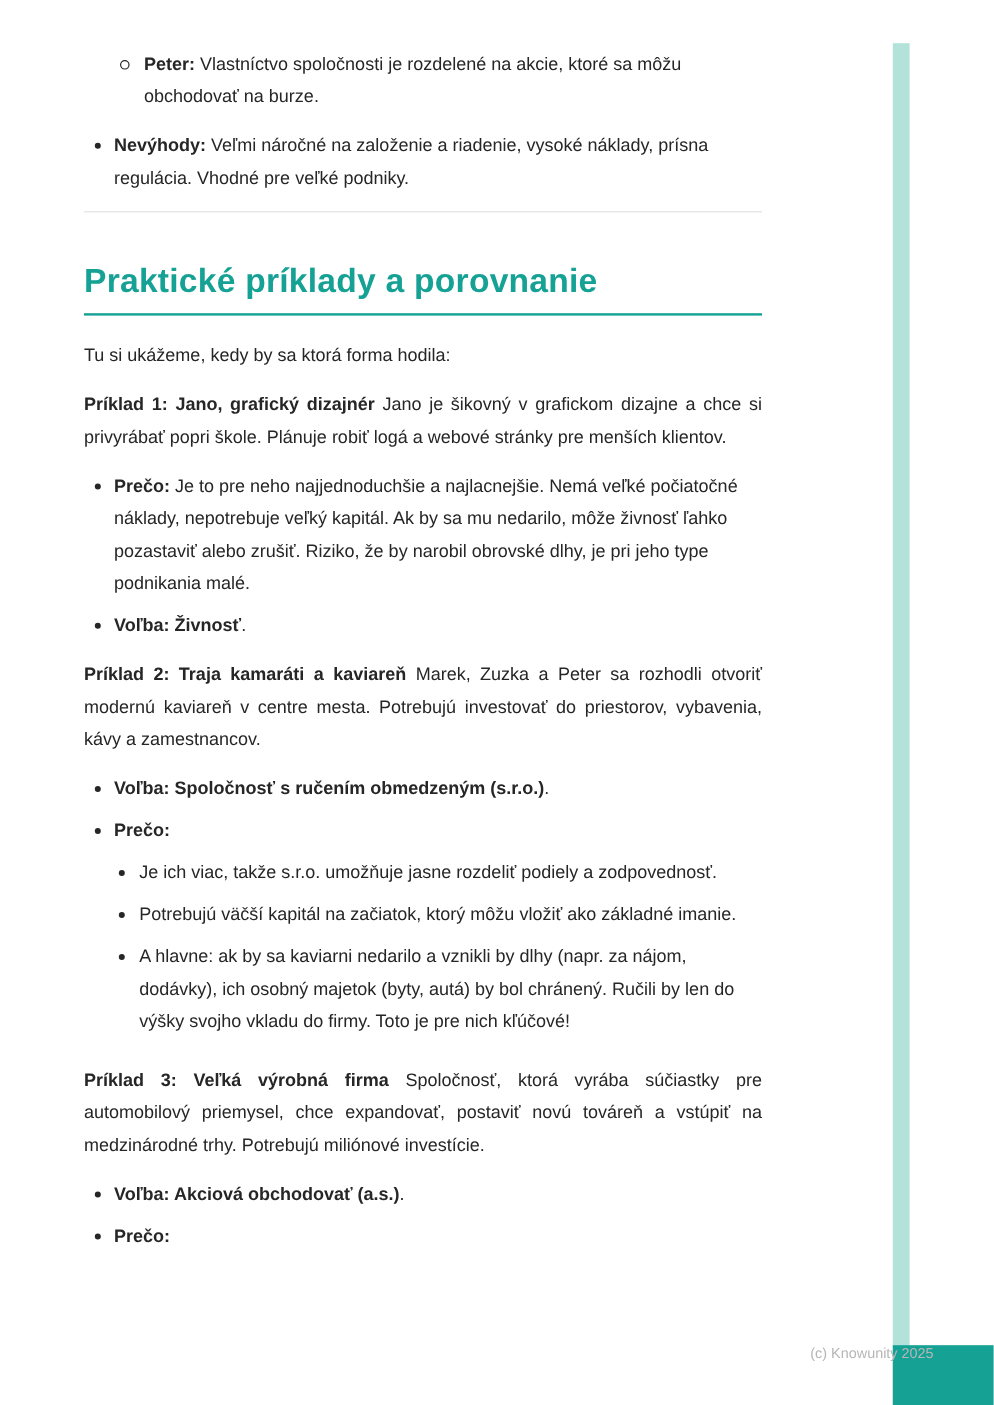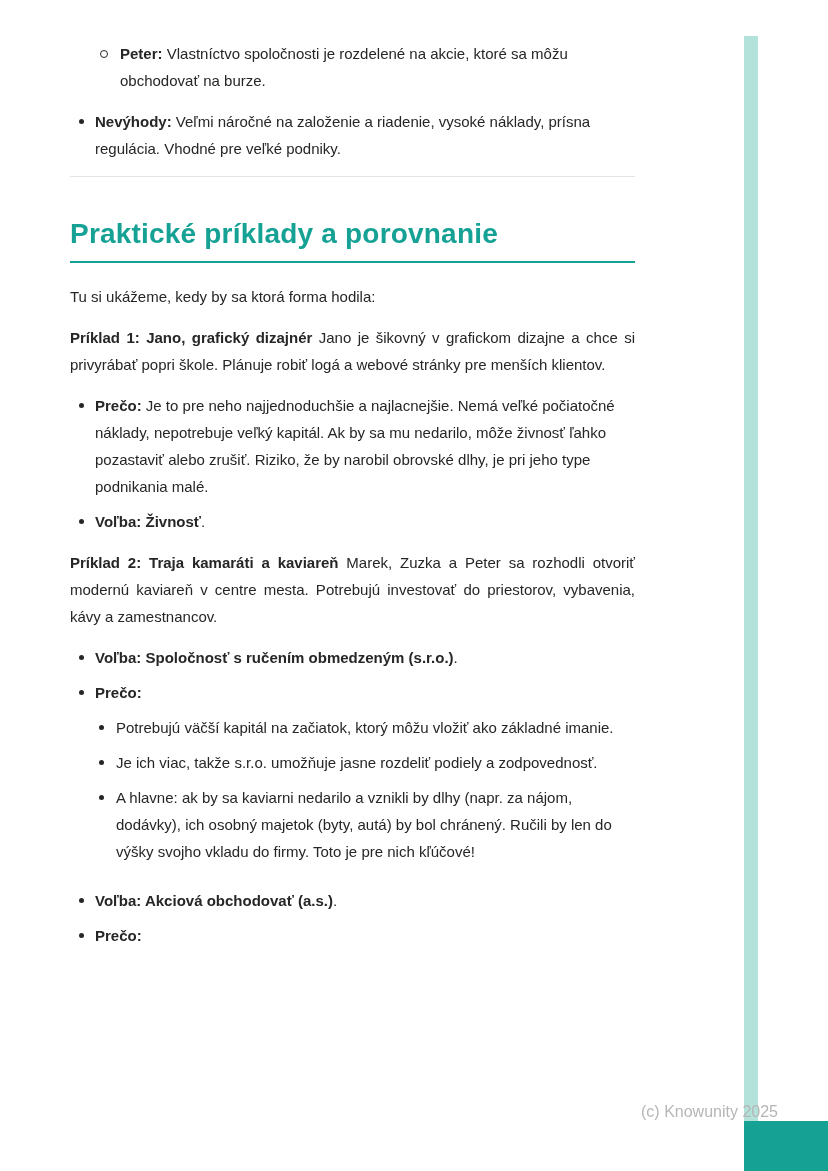--- a/index.html
+++ b/index.html
@@ -38,21 +38,21 @@
     font-size:28px;line-height:34px;font-weight:bold;
     color:var(--accent);border-bottom:2px solid var(--accent);
     letter-spacing:0.2px;
   }
   
   .para{margin:0 0 14px 0;}
   .just{text-align:justify;}
   
   .side-strip{position:absolute;top:36px;bottom:0;right:70px;width:14px;background:var(--accent-light);z-index:1;}
   .corner-block{position:absolute;right:0;bottom:0;width:84px;height:50px;background:var(--accent);z-index:2;}
-  .footer-credit{position:absolute;right:50px;bottom:52px;font-size:16px;line-height:14px;color:var(--muted);z-index:3;}
+  .footer-credit{position:absolute;right:50px;bottom:36px;font-size:12px;line-height:14px;color:var(--muted);z-index:3;}
 </style>
 </head>
 <body>
 
 <div class="content">
 
   <ul class="blist indent top-gap">
     <li class="li">
       <span class="marker circ"></span>
       <span class="li-text"><b>Peter:</b><span> Vlastníctvo spoločnosti je rozdelené na akcie, ktoré sa môžu obchodovať na burze.</span></span>
@@ -92,35 +92,36 @@
       <span class="marker disc"></span>
       <span class="li-text"><b>Voľba: Spoločnosť s ručením obmedzeným (s.r.o.)</b><span>.</span></span>
     </li>
     <li class="li">
       <span class="marker disc"></span>
       <div class="li-text">
         <b>Prečo:</b><span></span>
         <ul class="blist sub">
           <li class="li">
             <span class="marker disc"></span>
-            <span class="li-text">Potrebujú väčší kapitál na začiatok, ktorý môžu vložiť ako základné imanie.</span>
+            <span class="li-text">Je ich viac, takže s.r.o. umožňuje jasne rozdeliť podiely a zodpovednosť.</span>
           </li>
           <li class="li">
             <span class="marker disc"></span>
-            <span class="li-text">Je ich viac, takže s.r.o. umožňuje jasne rozdeliť podiely a zodpovednosť.</span>
+            <span class="li-text">Potrebujú väčší kapitál na začiatok, ktorý môžu vložiť ako základné imanie.</span>
           </li>
           <li class="li">
             <span class="marker disc"></span>
             <span class="li-text">A hlavne: ak by sa kaviarni nedarilo a vznikli by dlhy (napr. za nájom, dodávky), ich osobný majetok (byty, autá) by bol chránený. Ručili by len do výšky svojho vkladu do firmy. Toto je pre nich kľúčové!</span>
           </li>
         </ul>
       </div>
     </li>
   </ul>
 
+  <p class="para just"><b>Príklad 3: Veľká výrobná firma</b><span> Spoločnosť, ktorá vyrába súčiastky pre automobilový priemysel, chce expandovať, postaviť novú továreň a vstúpiť na medzinárodné trhy. Potrebujú miliónové investície.</span></p>
 
   <ul class="blist">
     <li class="li">
       <span class="marker disc"></span>
       <span class="li-text"><b>Voľba: Akciová obchodovať (a.s.)</b><span>.</span></span>
     </li>
     <li class="li">
       <span class="marker disc"></span>
       <span class="li-text"><b>Prečo:</b><span></span></span>
     </li>

